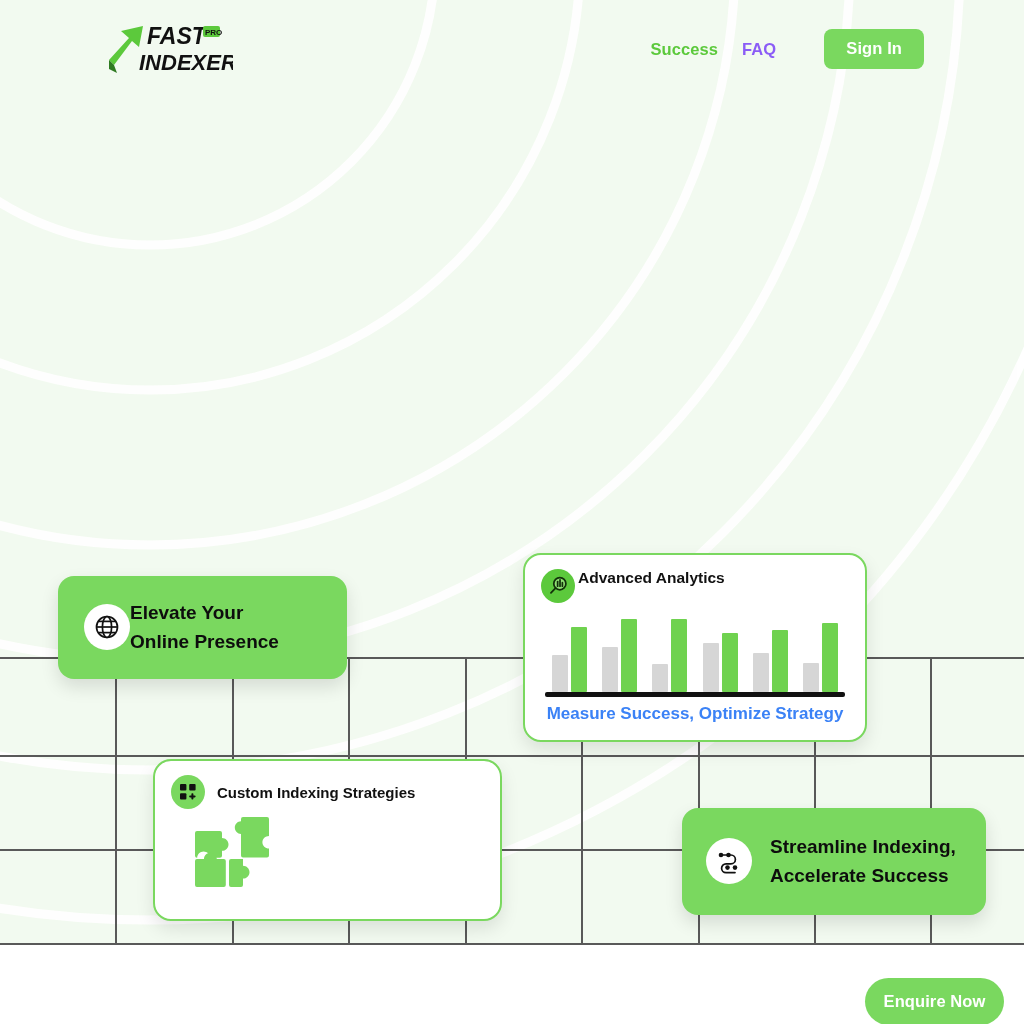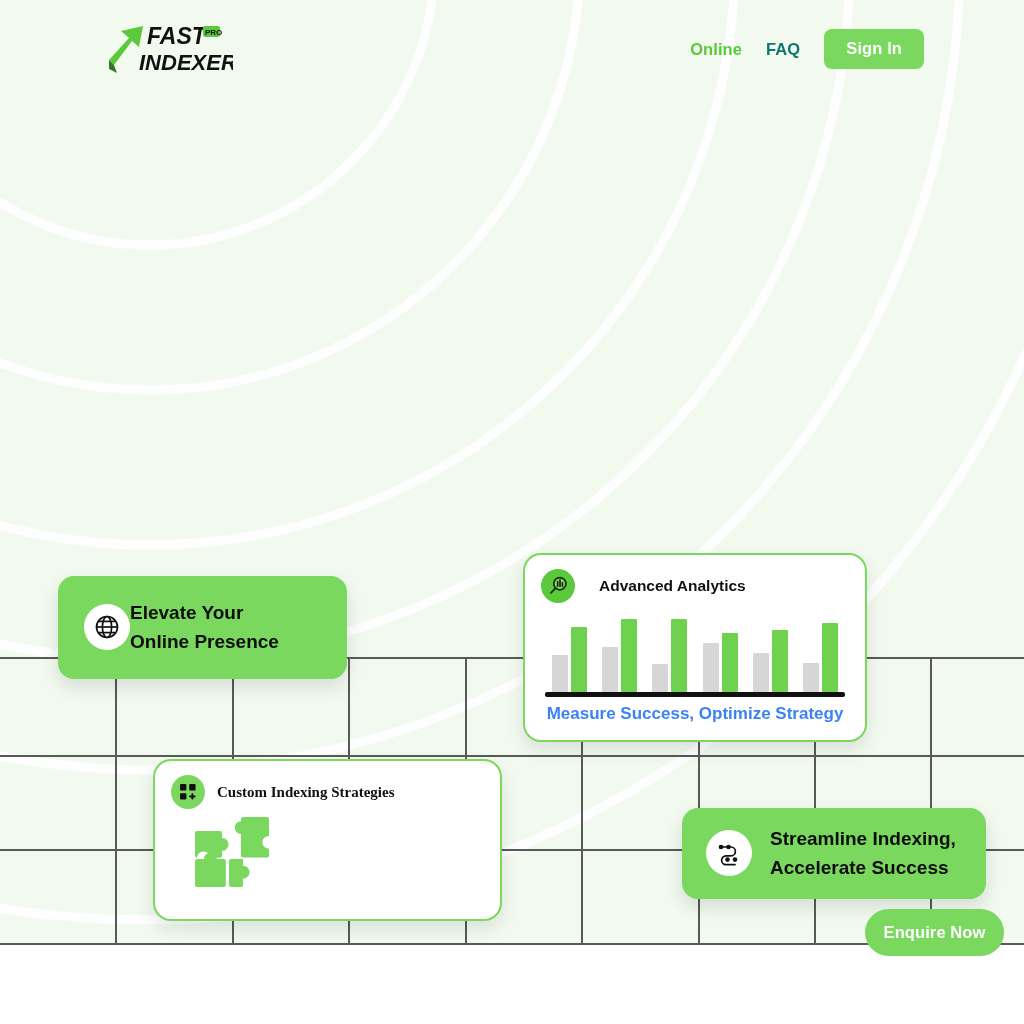--- a/index.html
+++ b/index.html
@@ -86,32 +86,33 @@
     gap: 24px;
   }
   .nav-link {
     font-size: 16.5px;
     font-weight: 700;
     letter-spacing: 0.1px;
     text-decoration: none;
     cursor: pointer;
   }
   .nav-pricing { color: #5cc93c; }
-  .nav-faq { color: #0f766e; }
+  .nav-faq { color: #8b5cf6; }
   .btn-signin {
     background: #7ad85f;
     color: #ffffff;
     font-size: 16.5px;
     font-weight: 700;
     border: none;
     border-radius: 8px;
     padding: 10px 22px 11px;
     cursor: pointer;
     font-family: "Liberation Sans", sans-serif;
     letter-spacing: 0.1px;
+    margin-left: 24px;
   }
 
   
   .card {
     position: absolute;
     z-index: 20;
   }
 
   .pill {
     background: #7ad85f;
@@ -138,41 +139,40 @@
     line-height: 1.55;
     white-space: nowrap;
   }
 
   
   #card-elevate { left: 58px; top: 576px; }
   #card-elevate .pill { width: 289px; }
 
   
   #card-streamline { left: 682px; top: 808px; }
-  #card-streamline .pill { width: 304px; padding: 16px 24px; gap: 18px; }
+  #card-streamline .pill { width: 304px; padding: 24px 24px; gap: 18px; }
 
   
   .wcard {
     background: #ffffff;
     border: 2px solid #7ad85f;
     border-radius: 18px;
     box-shadow: 0 8px 18px rgba(0,0,0,0.10);
   }
 
   
   #card-analytics { left: 523px; top: 553px; }
   #card-analytics .wcard {
     width: 344px;
     height: 189px;
     padding: 14px 16px 0;
   }
   .an-head {
     display: flex;
-    align-items: center;
-    gap: 24px;
+    gap: 3px;
   }
   .an-badge {
     width: 34px; height: 34px;
     border-radius: 50%;
     background: #5cc93c;
     display: flex; align-items: center; justify-content: center;
   }
   .an-title {
     font-size: 15.5px;
     font-weight: 700;
@@ -218,21 +218,21 @@
     margin-top: 7px;
   }
 
   
   #card-custom { left: 153px; top: 759px; }
   #card-custom .wcard {
     width: 349px;
     height: 162px;
     padding: 14px 16px 0;
   }
-  .ci-head { display: flex; align-items: center; gap: 12px; font-family: Liberation Serif, serif; }
+  .ci-head { display: flex; align-items: center; gap: 12px; }
   .ci-badge {
     width: 34px; height: 34px;
     border-radius: 50%;
     background: #7ad85f;
     display: flex; align-items: center; justify-content: center;
   }
   .ci-title { font-size: 15px; font-weight: 700; color: #111111; }
   .ci-body {
     display: flex;
     align-items: center;
@@ -245,21 +245,21 @@
     font-weight: 700;
     color: #0d0d0d;
     line-height: 1.55;
     white-space: nowrap;
   }
 
   
   .btn-enquire {
     position: absolute;
     left: 865px;
-    top: 909px;
+    top: 978px;
     width: 139px;
     height: 47px;
     background: #7ad85f;
     color: #ffffff;
     font-size: 16.5px;
     font-weight: 700;
     border: none;
     border-radius: 24px;
     cursor: pointer;
     font-family: "Liberation Sans", sans-serif;
@@ -309,21 +309,21 @@
           <path d="M6 40 L11 45 L14 53 L6 49 Z" fill="#2f7a22"></path>
         </g>
         <text x="44" y="24" font-family="Liberation Sans, sans-serif" font-size="23" font-weight="bold" font-style="italic" fill="#111111">FAST</text>
         <rect x="100" y="6" width="17" height="11" rx="2" fill="#5cc93c"></rect>
         <text x="102" y="15" font-family="Liberation Sans, sans-serif" font-size="8" font-weight="bold" fill="#111111">PRO</text>
         <text x="36" y="50" font-family="Liberation Sans, sans-serif" font-size="22" font-weight="bold" font-style="italic" fill="#111111">INDEXER</text>
       </svg>
     </a>
 
     <nav class="nav">
-      <a class="nav-link nav-pricing" href="#">Online</a>
+      <a class="nav-link nav-pricing" href="#">Success</a>
       <a class="nav-link nav-faq" href="#">FAQ</a>
       <button class="btn-signin">Sign In</button>
     </nav>
   </div>
 
   <div class="card" id="card-elevate">
     <div class="pill">
       <span class="icon-circle">
         <svg width="28" height="28" viewBox="0 0 28 28" fill="none" stroke="#111111" stroke-width="1.7">
           <circle cx="14" cy="14" r="10.5"></circle>

